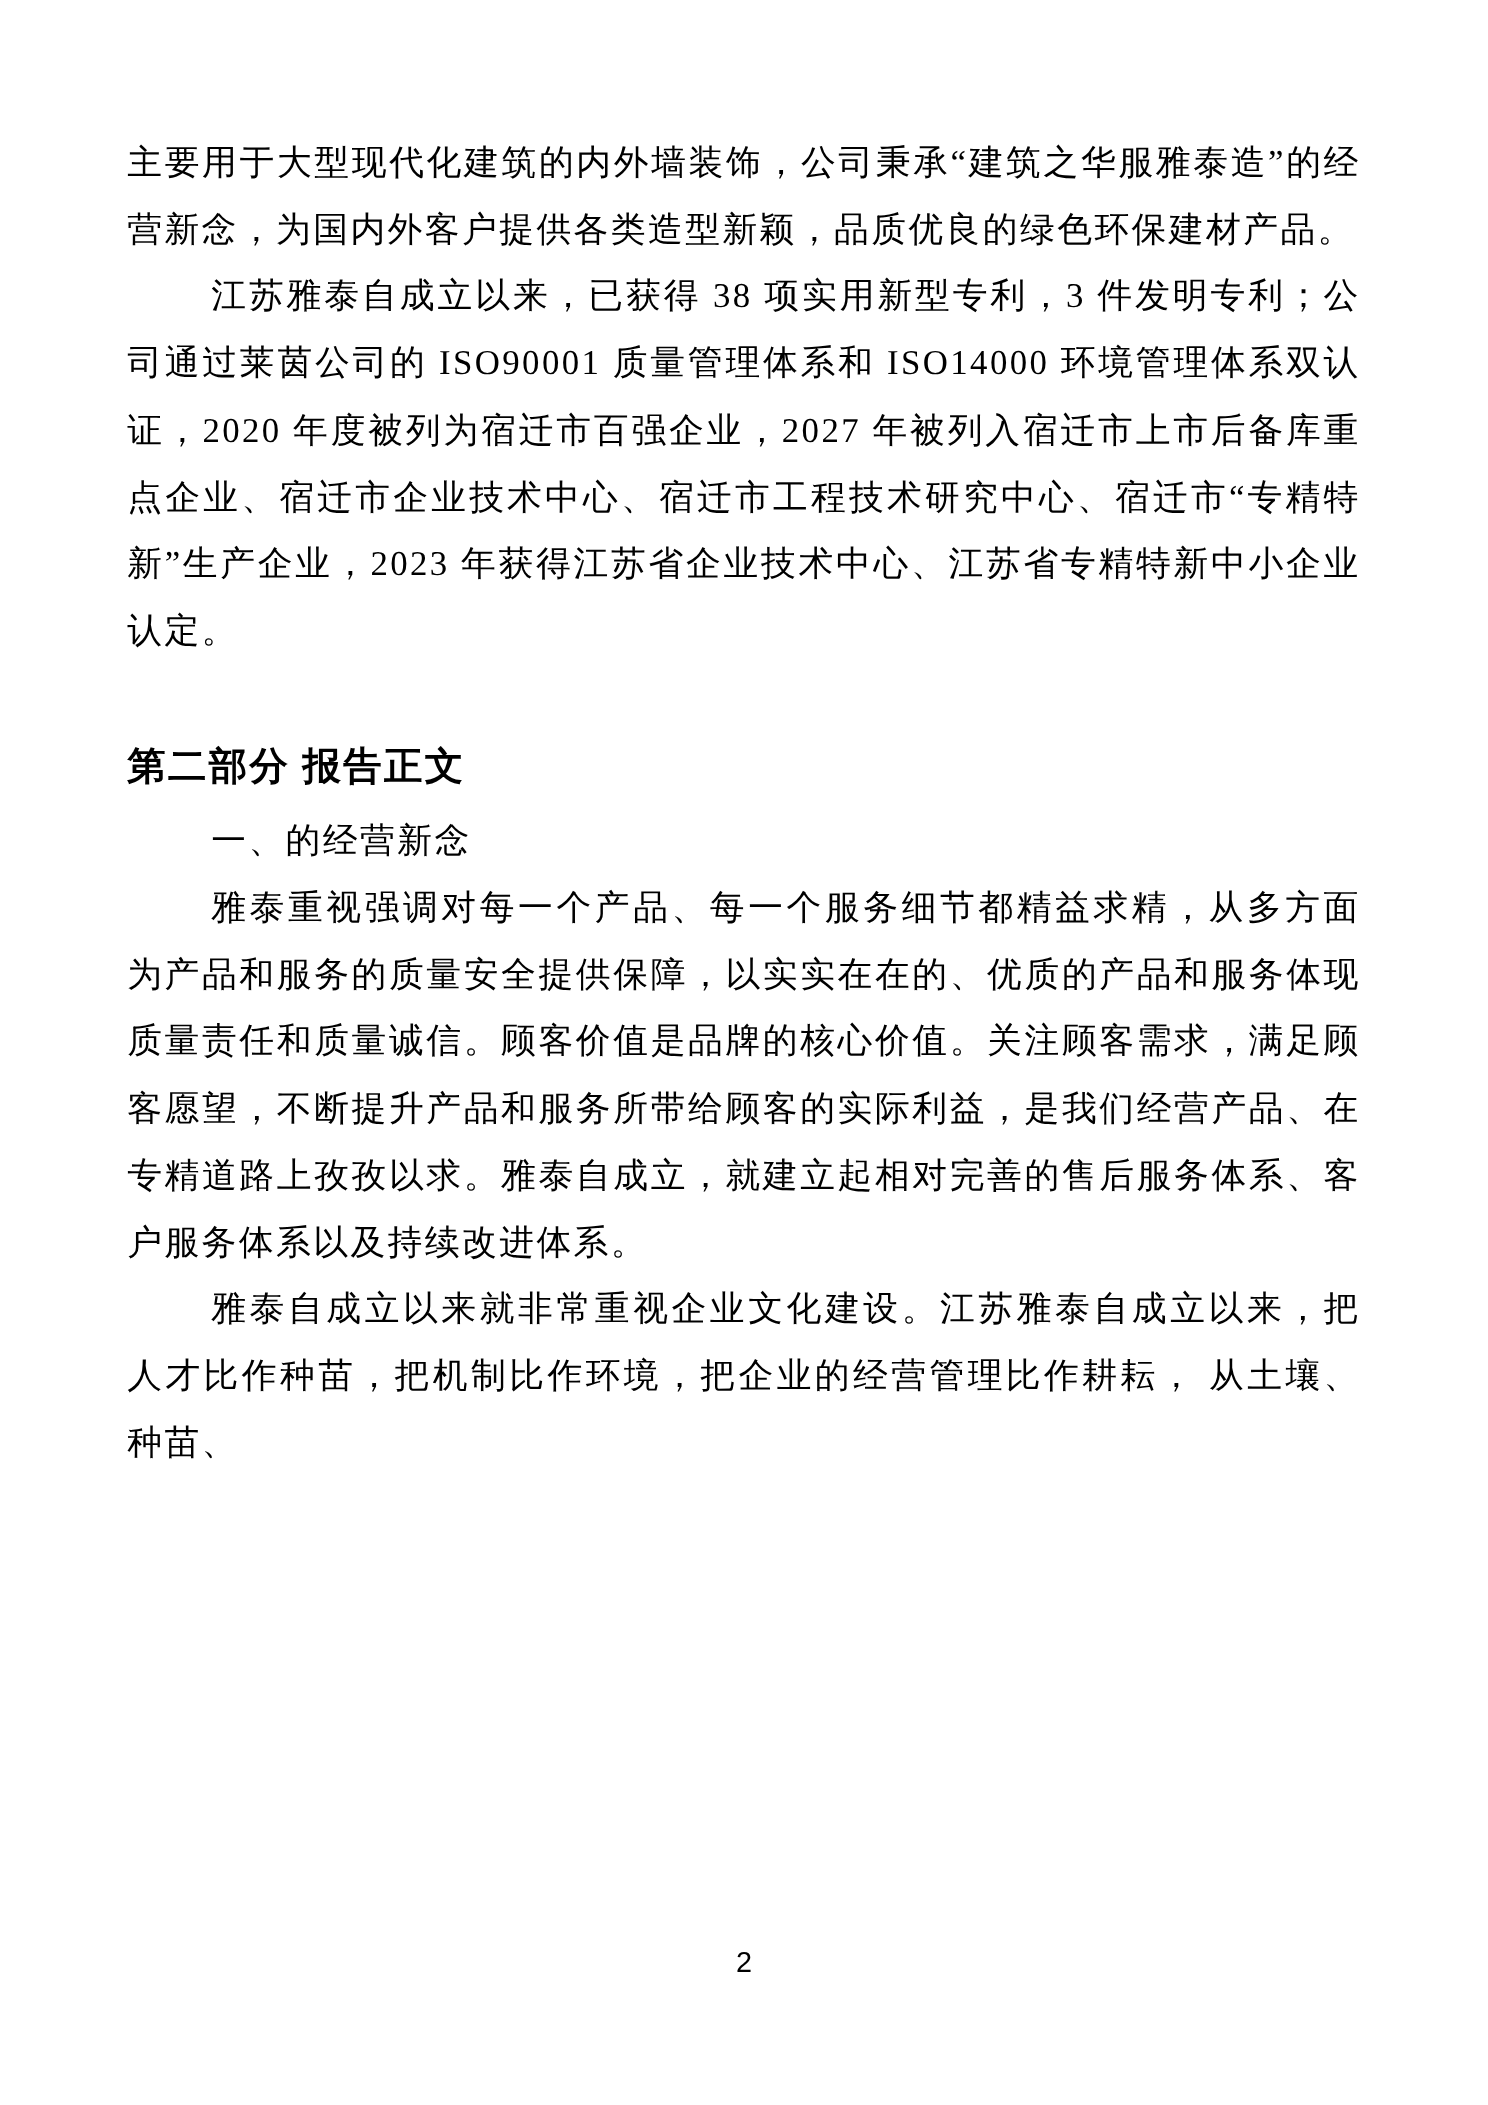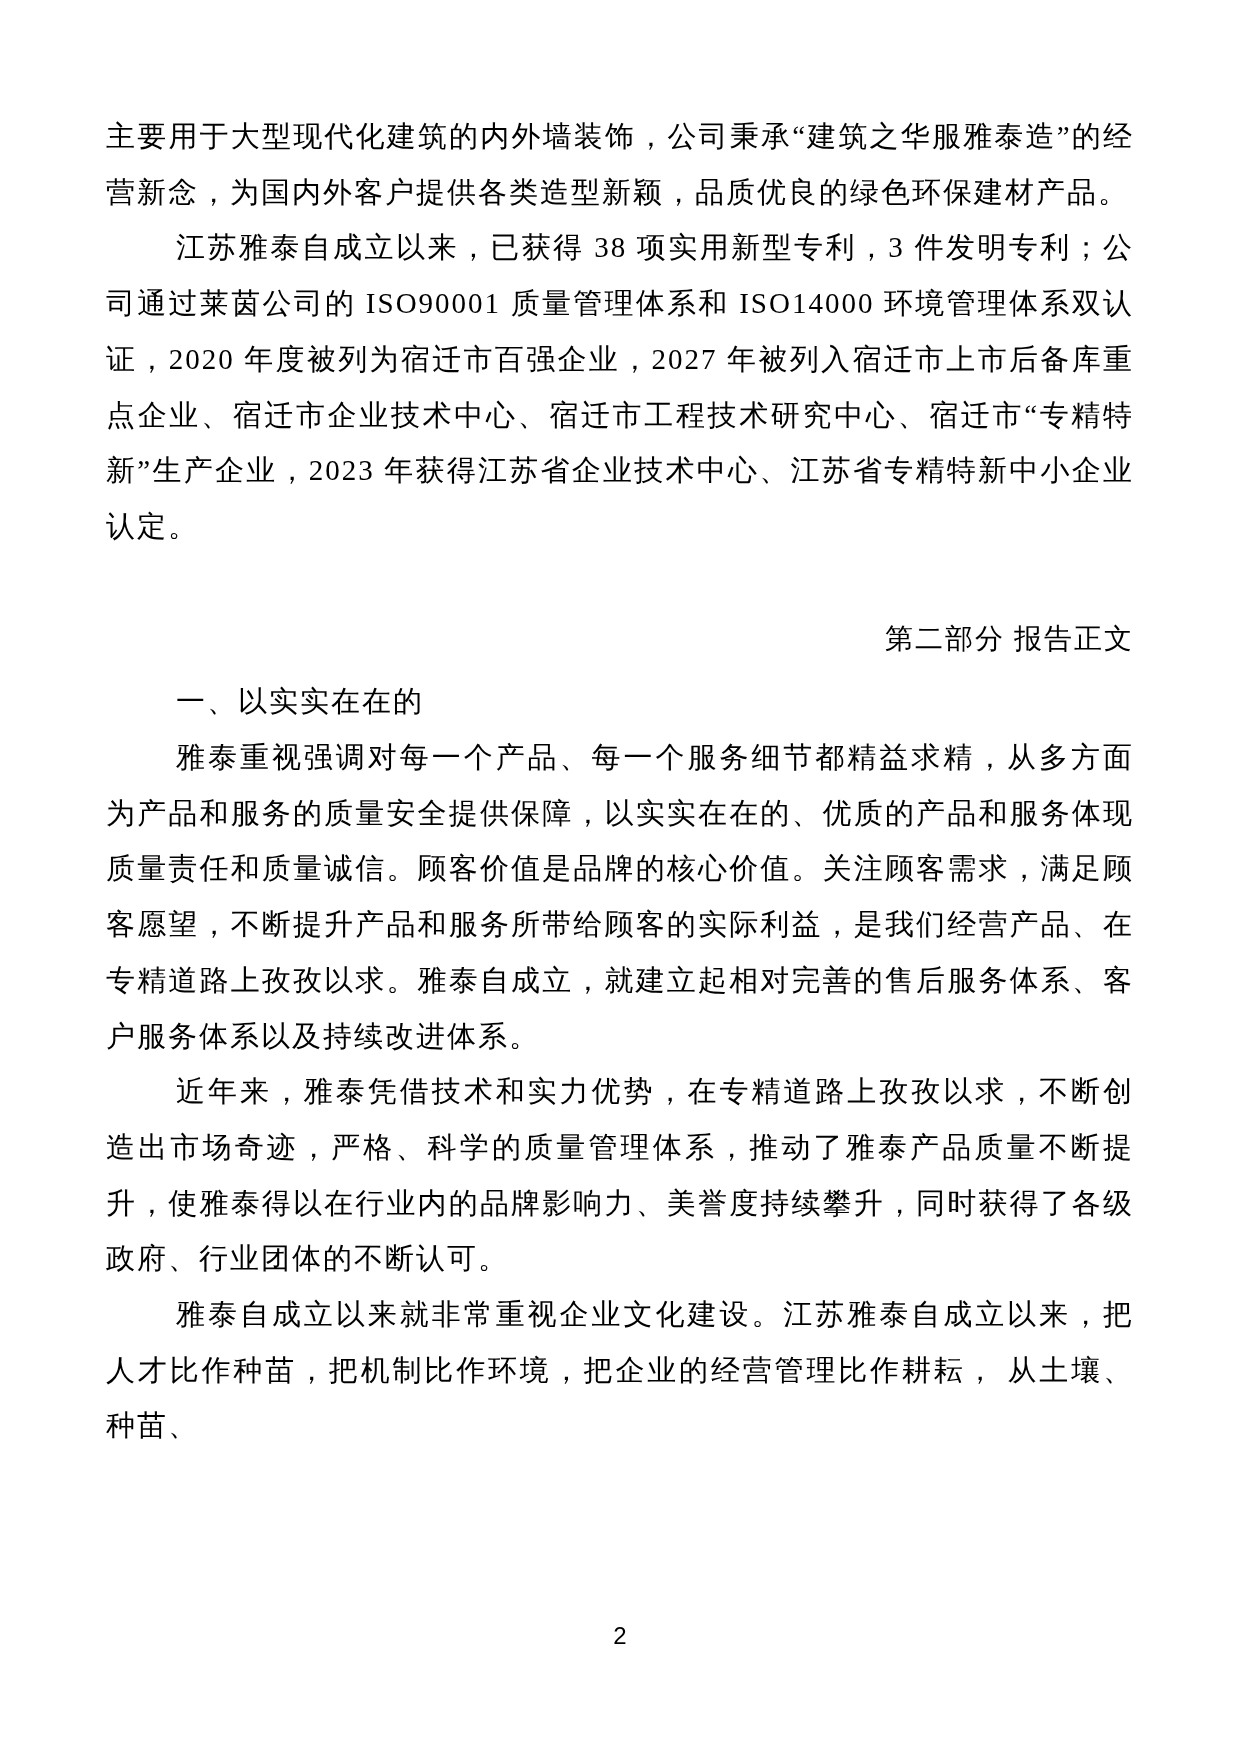--- a/index.html
+++ b/index.html
@@ -29,23 +29,23 @@
   .para {
     margin: 0;
     text-indent: 70px;
     text-align: justify;
   }
   .para.no-indent {
     text-indent: 0;
   }
   .section-heading {
     margin: 56px 0 8px 0;
-    text-align: right;
-    font-size: 28px;
-    font-weight: normal;
+    text-align: left;
+    font-size: 32px;
+    font-weight: bold;
     line-height: 55.7px;
     letter-spacing: 2px;
   }
   .page-number {
     position: absolute;
     left: 0;
     right: 0;
     top: 1622px;
     text-align: center;
     font-size: 24px;
@@ -54,19 +54,18 @@
   }
 </style>
 </head>
 <body>
 
 <div class="page">
   <div class="content">
     <p class="para no-indent">主要用于大型现代化建筑的内外墙装饰，公司秉承“建筑之华服雅泰造”的经营新念，为国内外客户提供各类造型新颖，品质优良的绿色环保建材产品。</p>
     <p class="para">江苏雅泰自成立以来，已获得 38 项实用新型专利，3 件发明专利；公司通过莱茵公司的 ISO90001 质量管理体系和 ISO14000 环境管理体系双认证，2020 年度被列为宿迁市百强企业，2027 年被列入宿迁市上市后备库重点企业、宿迁市企业技术中心、宿迁市工程技术研究中心、宿迁市“专精特新”生产企业，2023 年获得江苏省企业技术中心、江苏省专精特新中小企业认定。</p>
     <h2 class="section-heading">第二部分 报告正文</h2>
-    <p class="para">一、以实实在在的</p>
+    <p class="para">一、的经营新念</p>
     <p class="para">雅泰重视强调对每一个产品、每一个服务细节都精益求精，从多方面为产品和服务的质量安全提供保障，以实实在在的、优质的产品和服务体现质量责任和质量诚信。顾客价值是品牌的核心价值。关注顾客需求，满足顾客愿望，不断提升产品和服务所带给顾客的实际利益，是我们经营产品、在专精道路上孜孜以求。雅泰自成立，就建立起相对完善的售后服务体系、客户服务体系以及持续改进体系。</p>
-    <p class="para">近年来，雅泰凭借技术和实力优势，在专精道路上孜孜以求，不断创造出市场奇迹，严格、科学的质量管理体系，推动了雅泰产品质量不断提升，使雅泰得以在行业内的品牌影响力、美誉度持续攀升，同时获得了各级政府、行业团体的不断认可。</p>
     <p class="para">雅泰自成立以来就非常重视企业文化建设。江苏雅泰自成立以来，把人才比作种苗，把机制比作环境，把企业的经营管理比作耕耘， 从土壤、种苗、</p>
   </div>
   <div class="page-number">2</div>
 </div>
 
 </body></html>

